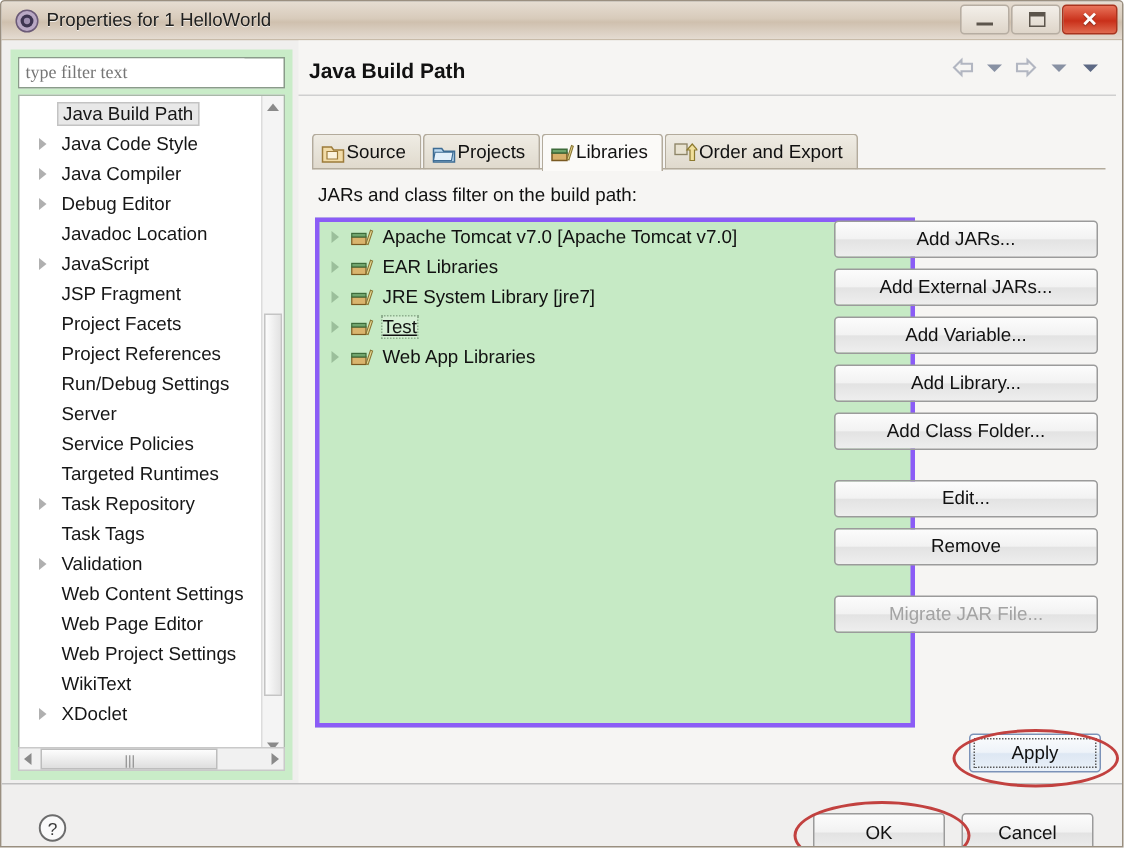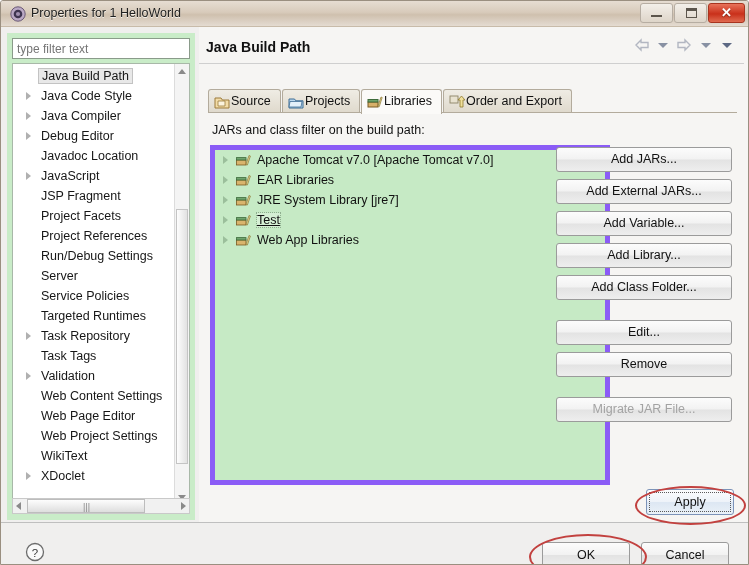--- a/index.html
+++ b/index.html
@@ -122,21 +122,21 @@
   }
   #filter-input {
     position: absolute;
     left: 0; top: 0;
     width: 150px; height: 19px;
     box-sizing: border-box;
     border: 0;
     outline: none;
     padding: 0 4px;
     background: #ffffff;
-    font-family: Liberation Sans, sans-serif;
+    font-family: Liberation Serif, serif;
     font-size: 12px;
     color: #b91c1c;
   }
   #tree-outer {
     position: absolute;
     left: 5px; top: 30px;
     width: 178px; height: 443px;
     box-sizing: border-box;
     border: 1px solid #a8b8a8;
     background: #ffffff;
@@ -312,21 +312,21 @@
     font-size: 12.5px;
     color: #111;
   }
 
   
   #listbox {
     position: absolute;
     left: 11px; top: 118px;
     width: 400px; height: 340px;
     box-sizing: border-box;
-    border: 5px solid #8b5cf6;
+    border: 3px solid #8b5cf6;
     background: #c6eac5;
     overflow: hidden;
   }
   .lnode {
     position: relative;
     height: 20px;
     line-height: 20px;
     padding-left: 42px;
     white-space: nowrap;
     font-size: 12.5px;

